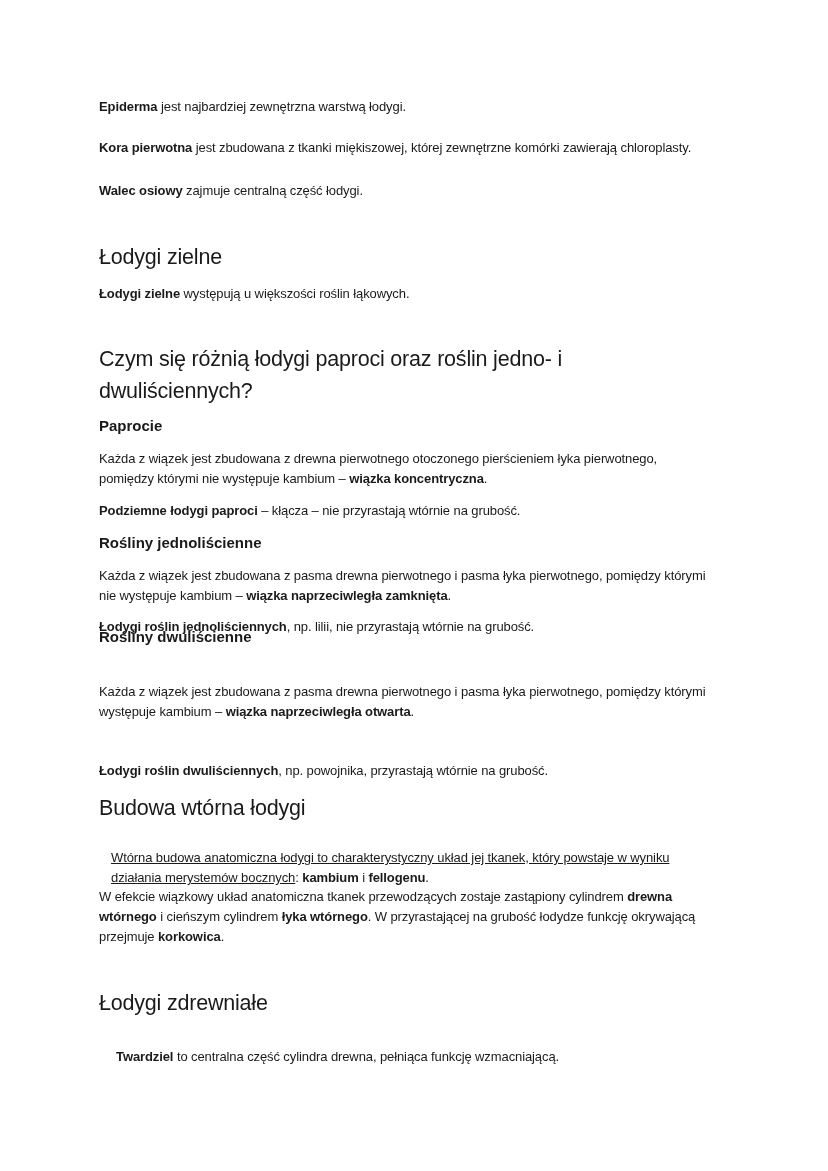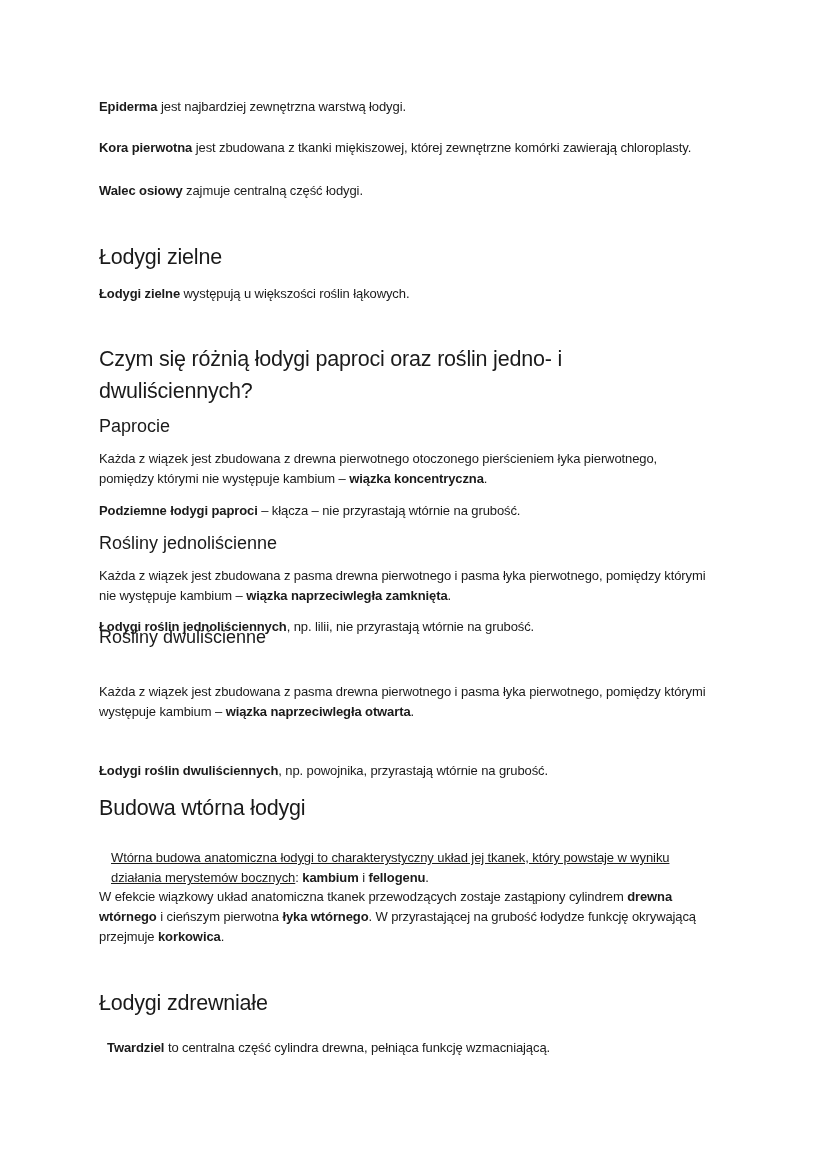--- a/index.html
+++ b/index.html
@@ -12,21 +12,21 @@
       position: absolute; left: 0; width: 610px;
       font-size: 13px; line-height: 20px; letter-spacing: -0.1px;
     }
     .h2 {
       position: absolute; left: 0; width: 610px;
       font-size: 21.5px; line-height: 32px; font-weight: normal; color: #1a1a1a;
       margin: 0; letter-spacing: -0.2px;
     }
     .h3 {
       position: absolute; left: 0; width: 610px;
-      font-size: 18px; line-height: 20px; font-weight: normal; margin: 0;
+      font-size: 15px; line-height: 20px; font-weight: bold; margin: 0;
     }
     b { font-weight: bold; }
     .u { text-decoration: underline; }
   </style>
 </head>
 <body>
 
 <div class="page">
 
   <p class="p" style="top:97px; margin:0;"><b>Epiderma</b><span> jest najbardziej zewnętrzna warstwą łodygi.</span></p>
@@ -56,19 +56,19 @@
   <h3 class="h3" style="top:627px;">Rośliny dwuliścienne</h3>
 
   <p class="p" style="top:682px; margin:0;"><span>Każda z wiązek jest zbudowana z pasma drewna pierwotnego i pasma łyka pierwotnego, pomiędzy którymi występuje kambium – </span><b>wiązka naprzeciwległa otwarta</b><span>.</span></p>
 
   <p class="p" style="top:761px; margin:0;"><b>Łodygi roślin dwuliściennych</b><span>, np. powojnika, przyrastają wtórnie na grubość.</span></p>
 
   <h2 class="h2" style="top:792px;">Budowa wtórna łodygi</h2>
 
   <p class="p" style="top:836px; margin:12px;"><span class="u">Wtórna budowa anatomiczna łodygi to charakterystyczny układ jej tkanek, który powstaje w wyniku działania merystemów  bocznych</span><span>: </span><b>kambium</b><span> i </span><b>fellogenu</b><span>.</span></p>
 
-  <p class="p" style="top:887px; margin:0;"><span>W efekcie wiązkowy układ anatomiczna tkanek przewodzących zostaje zastąpiony cylindrem </span><b>drewna wtórnego</b><span> i cieńszym pierwotna </span><b>łyka wtórnego</b><span>. W przyrastającej na grubość łodydze funkcję okrywającą przejmuje </span><b>korkowica</b><span>.</span></p>
+  <p class="p" style="top:887px; margin:0;"><span>W efekcie wiązkowy układ anatomiczna tkanek przewodzących zostaje zastąpiony cylindrem </span><b>drewna wtórnego</b><span> i cieńszym cylindrem </span><b>łyka wtórnego</b><span>. W przyrastającej na grubość łodydze funkcję okrywającą przejmuje </span><b>korkowica</b><span>.</span></p>
 
   <h2 class="h2" style="top:987px;">Łodygi zdrewniałe</h2>
 
-  <p class="p" style="top:1030px; margin:8px;"><b>Twardziel</b><span> to centralna część cylindra drewna, pełniąca funkcję wzmacniającą.</span></p>
+  <p class="p" style="top:1030px; margin:17px;"><b>Twardziel</b><span> to centralna część cylindra drewna, pełniąca funkcję wzmacniającą.</span></p>
 
 </div>
 
 </body></html>

